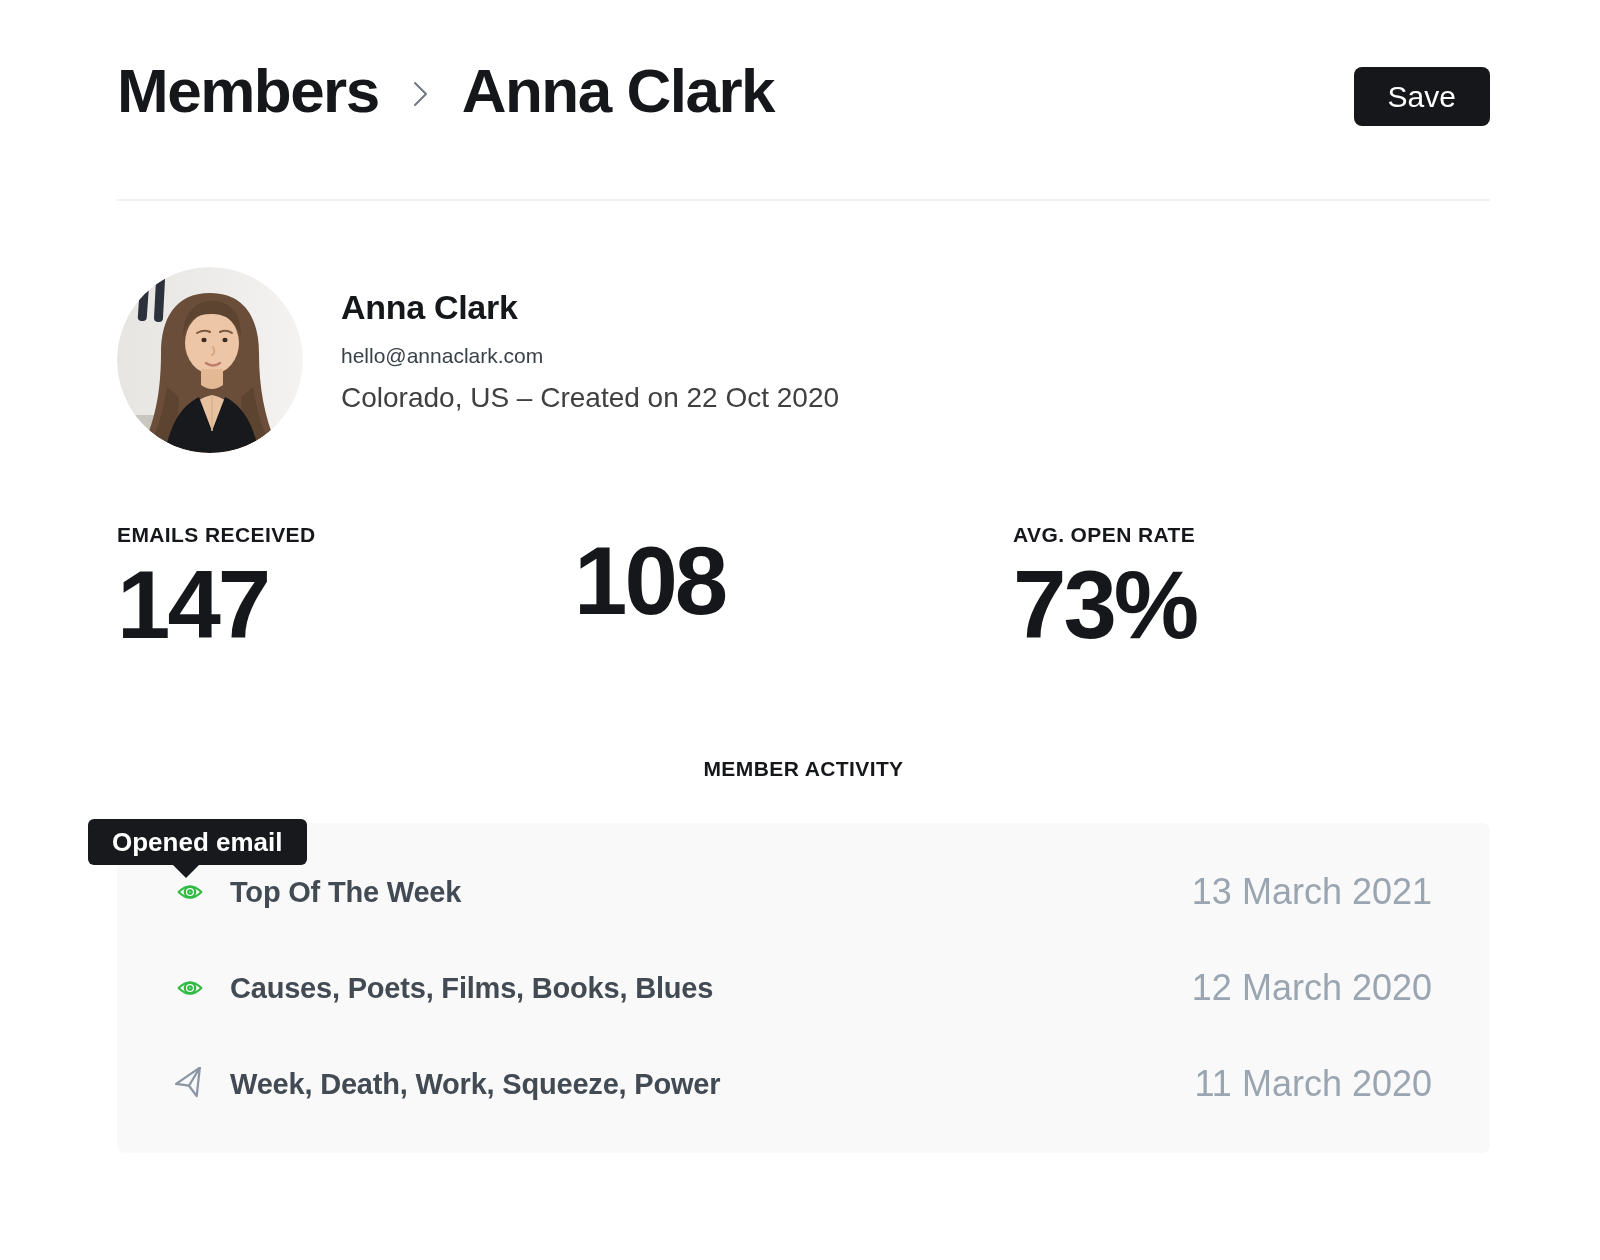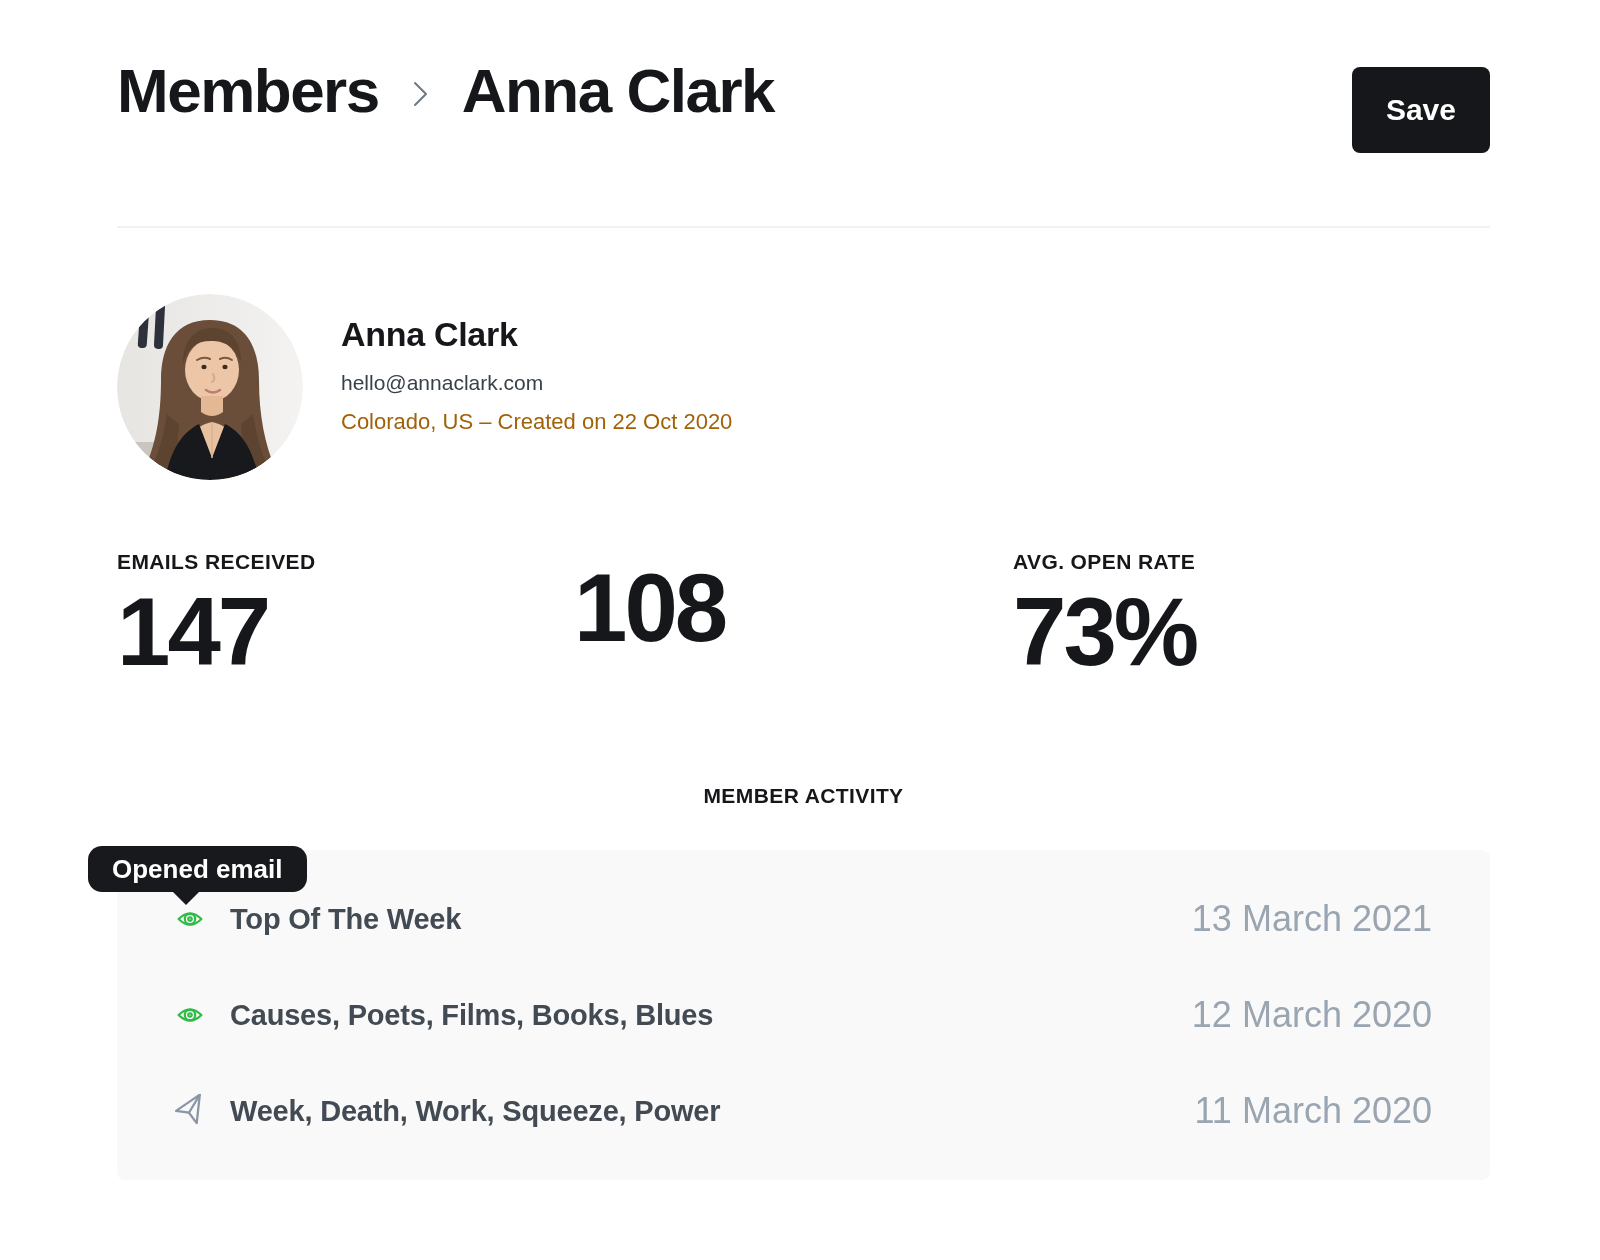--- a/index.html
+++ b/index.html
@@ -12,50 +12,50 @@
     overflow: hidden;
   }
   .page { width: 1373px; margin-left: 117px; }
 
   
   .header { display: flex; align-items: flex-start; justify-content: space-between; padding-top: 56px; gap: 24px; }
   .title { display: flex; align-items: center; gap: 28px; margin: 0; line-height: 1.12; }
   .crumb, .current { font-size: 62px; font-weight: 700; letter-spacing: -1.5px; color: #15171a; text-decoration: none; }
   .chev-wrap { display: flex; align-items: center; padding-top: 6px; }
   .save-btn {
-    margin-top: 11px; height: 86px; min-width: 133px; padding: 0 34px;
+    margin-top: 11px; height: 59px; min-width: 133px; padding: 0 34px;
     background: #15171a; color: #ffffff; border: none; border-radius: 8px;
-    font-family: "Liberation Sans", sans-serif; font-size: 30px; font-weight: 700; cursor: pointer;
+    font-family: "Liberation Sans", sans-serif; font-size: 30px; font-weight: 400; cursor: pointer;
   }
 
   .divider { height: 2px; background: #f0f1f2; margin-top: 73px; }
 
   
   .profile { display: flex; margin-top: 66px; }
   .avatar { width: 186px; height: 186px; border-radius: 50%; overflow: hidden; flex: none; }
   .profile-info { margin-left: 38px; padding-top: 21px; }
   .profile-name { font-size: 34px; font-weight: 700; margin: 0; letter-spacing: -0.3px; }
   .profile-email { font-size: 21px; color: #394148; margin-top: 17px; }
-  .profile-meta { font-size: 22px; color: #a16207; margin-top: 14px; }
+  .profile-meta { font-size: 28px; color: #404040; margin-top: 14px; }
 
   
   .stats { display: flex; margin-top: 70px; }
   .stat:nth-child(1) { width: 457px; }
   .stat:nth-child(2) { width: 439px; }
   .stat-label { font-size: 21px; font-weight: 700; letter-spacing: 0.4px; color: #15171a; }
   .stat-value { font-size: 96px; font-weight: 700; letter-spacing: -3px; line-height: 1; margin-top: 10px; color: #15171a; }
 
   
   .activity { position: relative; margin-top: 104px; }
   .activity-heading { font-size: 21px; font-weight: 700; letter-spacing: 0.4px; color: #15171a; text-align: center; }
   .tooltip {
     position: absolute; left: -29px; top: 62px; z-index: 2;
     background: #17191d; color: #ffffff;
     height: 46px; line-height: 46px; padding: 0 24px;
-    font-size: 26px; font-weight: 700; border-radius: 14px; white-space: nowrap;
+    font-size: 26px; font-weight: 700; border-radius: 6px; white-space: nowrap;
   }
   .tooltip::after {
     content: ""; position: absolute; top: 100%; left: 85px;
     border-left: 13px solid transparent; border-right: 13px solid transparent;
     border-top: 13px solid #17191d;
   }
   .panel { margin-top: 42px; background: #f9f9f9; border-radius: 8px; padding: 21px 58px 21px 55px; }
   .row { height: 96px; display: flex; align-items: center; }
   .row-icon { width: 35px; margin-right: 23px; flex: none; display: flex; align-items: center; justify-content: center; }
   .row-title { font-size: 29px; font-weight: 600; color: #424a53; letter-spacing: -0.2px; }

